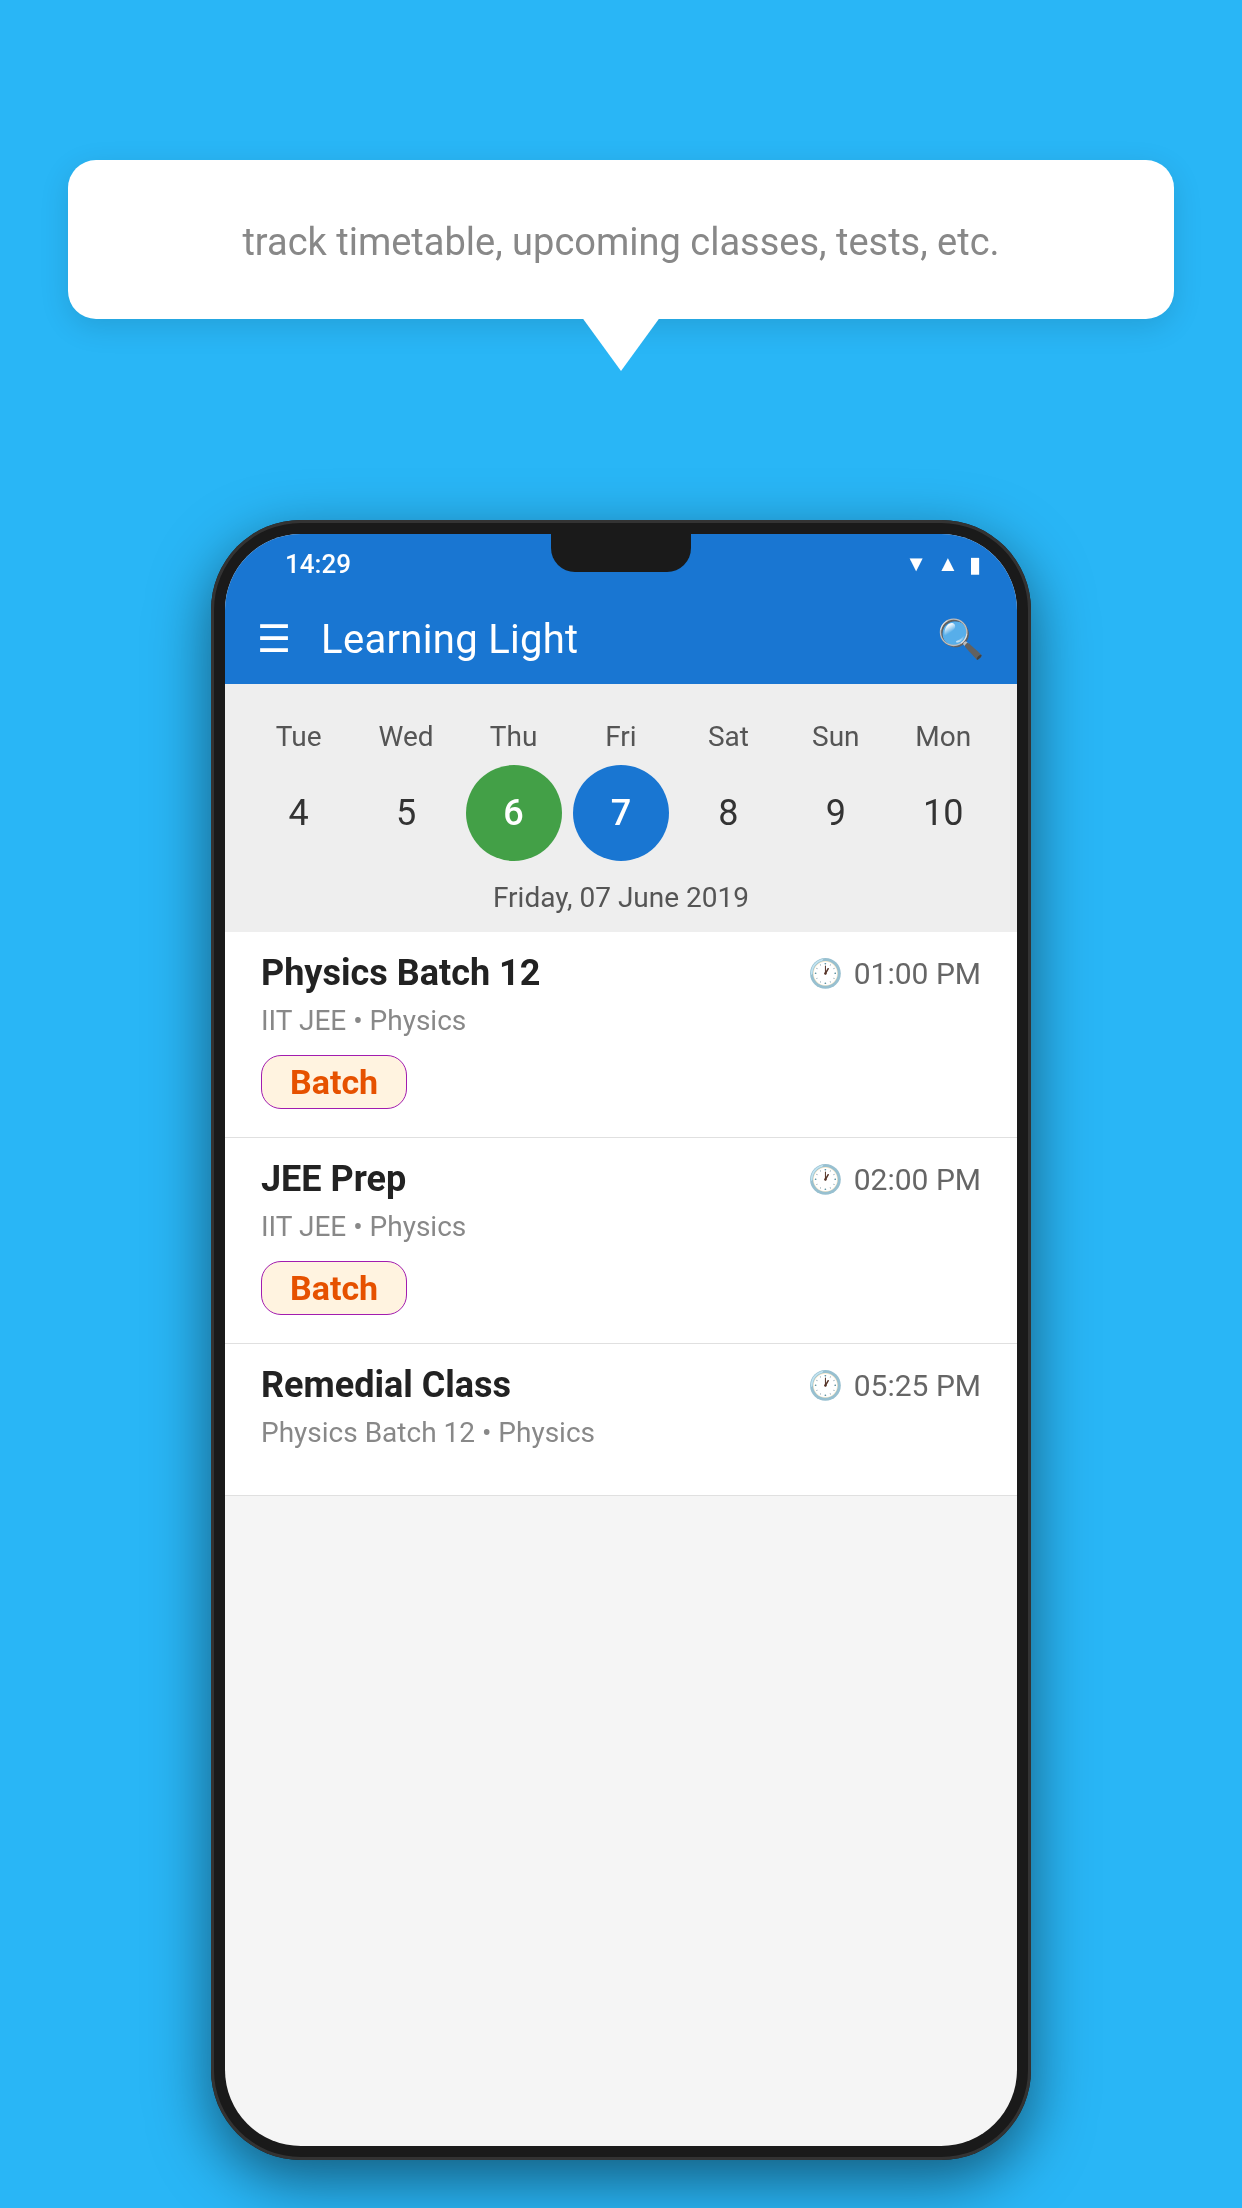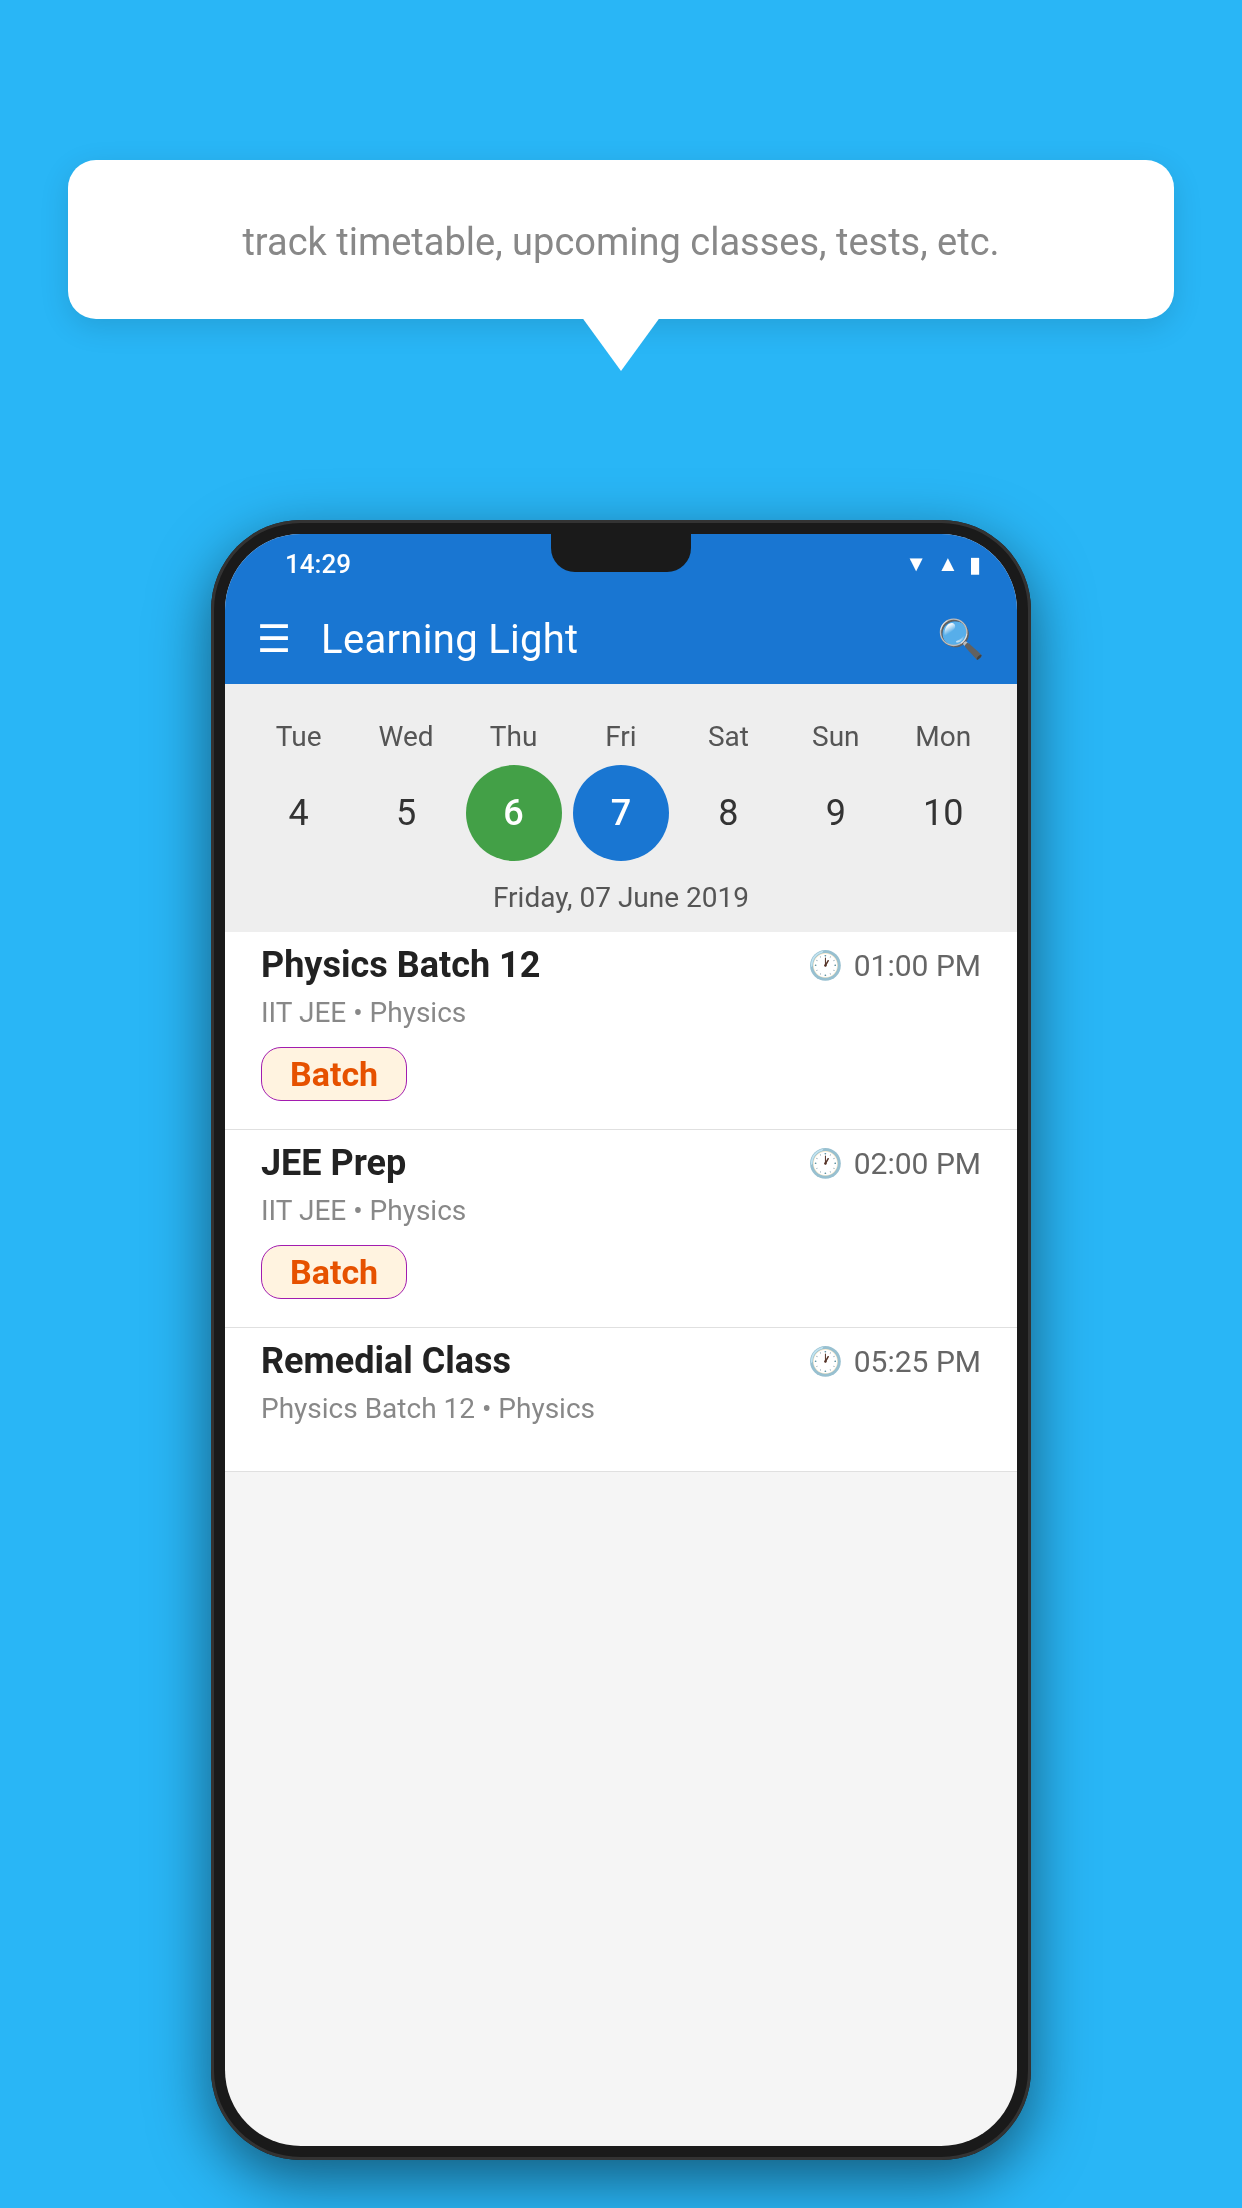--- a/index.html
+++ b/index.html
@@ -191,21 +191,21 @@
       color: #555;
       padding: 4px 0 18px;
     }
 
     
     .schedule-list {
       background: white;
     }
     .schedule-item {
       background: white;
-      padding: 12px 36px 28px;
+      padding: 20px 36px 28px;
       border-bottom: 1px solid #e0e0e0;
     }
     .schedule-item-header {
       display: flex;
       justify-content: space-between;
       align-items: center;
       margin-bottom: 10px;
     }
     .schedule-title {
       font-size: 36px;

